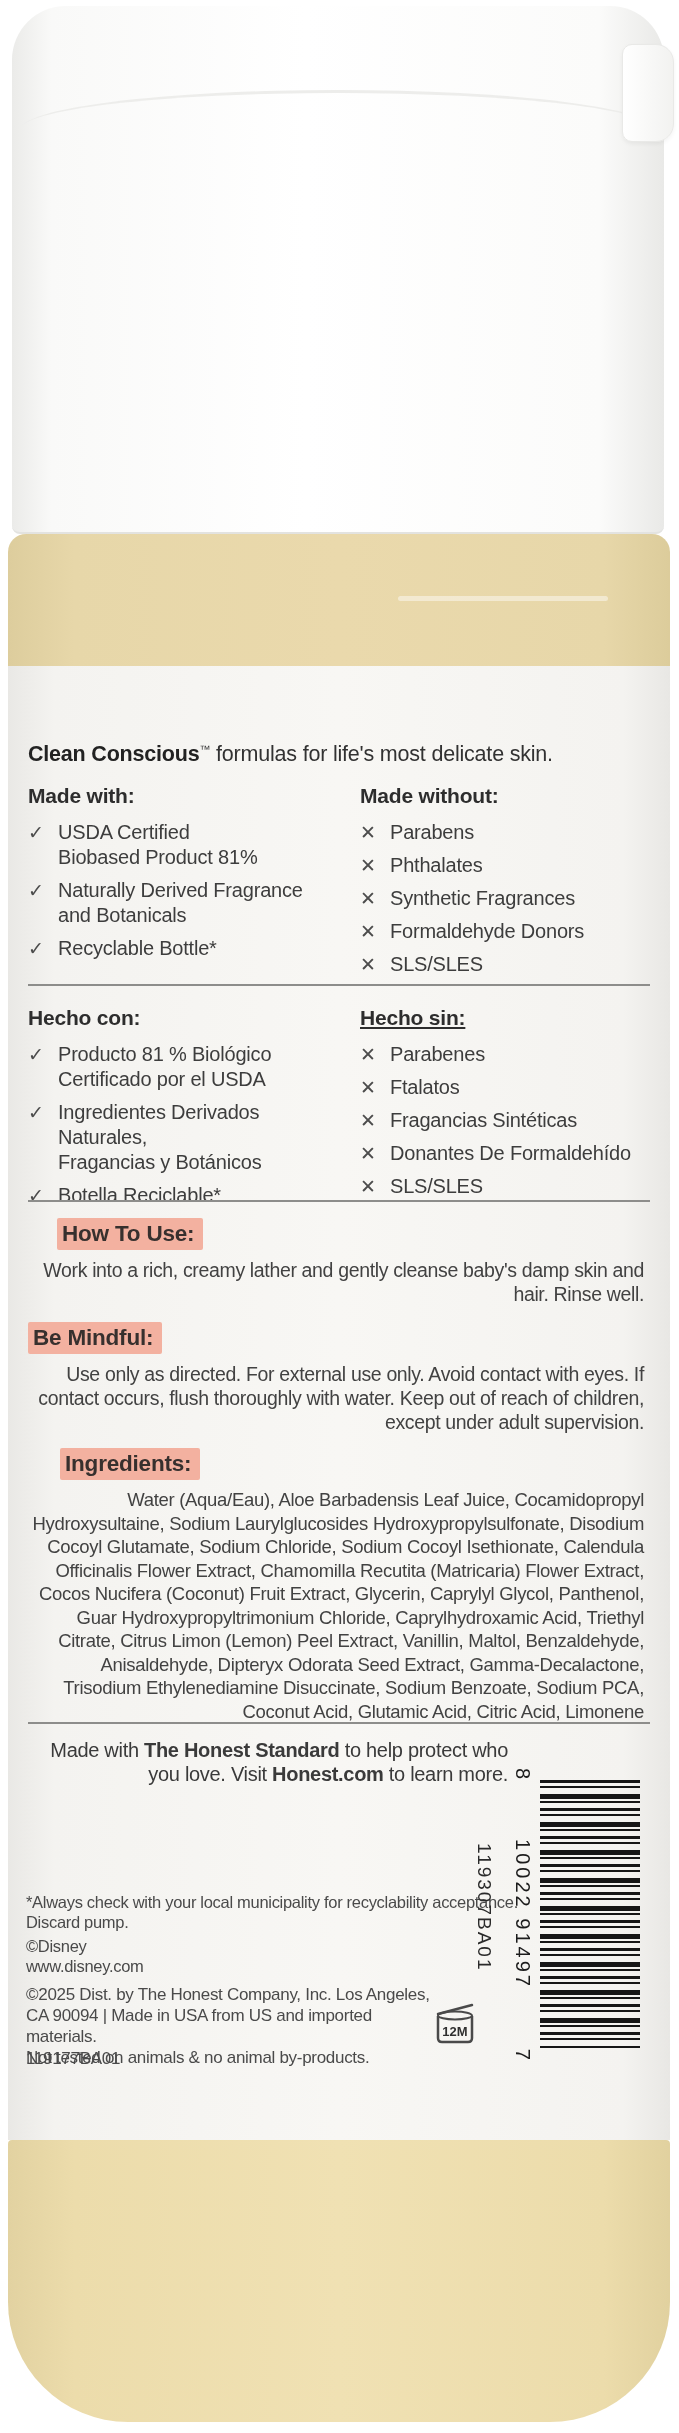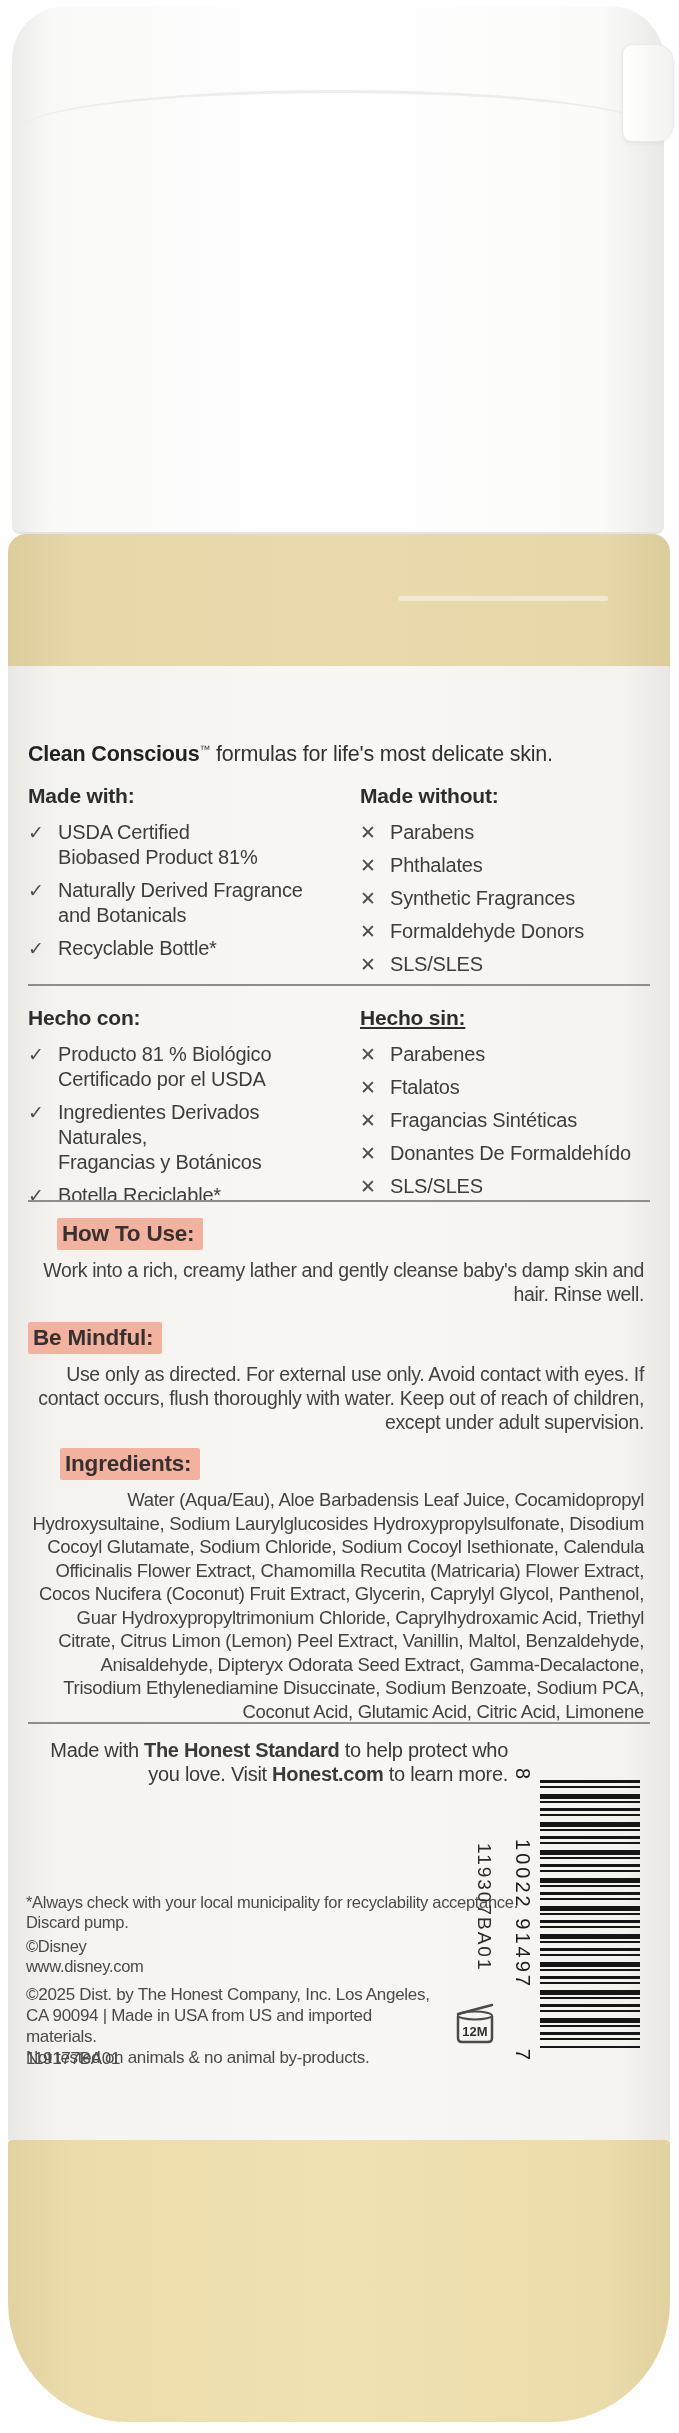--- a/index.html
+++ b/index.html
@@ -57,21 +57,21 @@
          #161616 6px 8px,transparent 8px 14px,
          #161616 14px 19px,transparent 19px 21px,
          #161616 21px 23px,transparent 23px 28px);}
   .upc-digits{position:absolute;left:0;top:106px;width:292px;display:flex;
        justify-content:space-between;font-size:20px;color:#1c1c1c;}
   .upc-digits .mid{letter-spacing:3px;}
   .sidecode{left:487px;top:1177px;font-size:19px;letter-spacing:2px;color:#2a2a2a;
        transform:rotate(90deg);transform-origin:0 0;white-space:nowrap;}
 
   
-  .pao{left:444px;top:1334px;width:52px;height:52px;}
+  .pao{left:424px;top:1334px;width:52px;height:52px;}
 </style>
 </head>
 <body>
 
 <div class="stage">
   <div class="bottle">
 
     <div class="cap">
       <div class="cap-seam"></div>
       <div class="cap-tab"></div>

